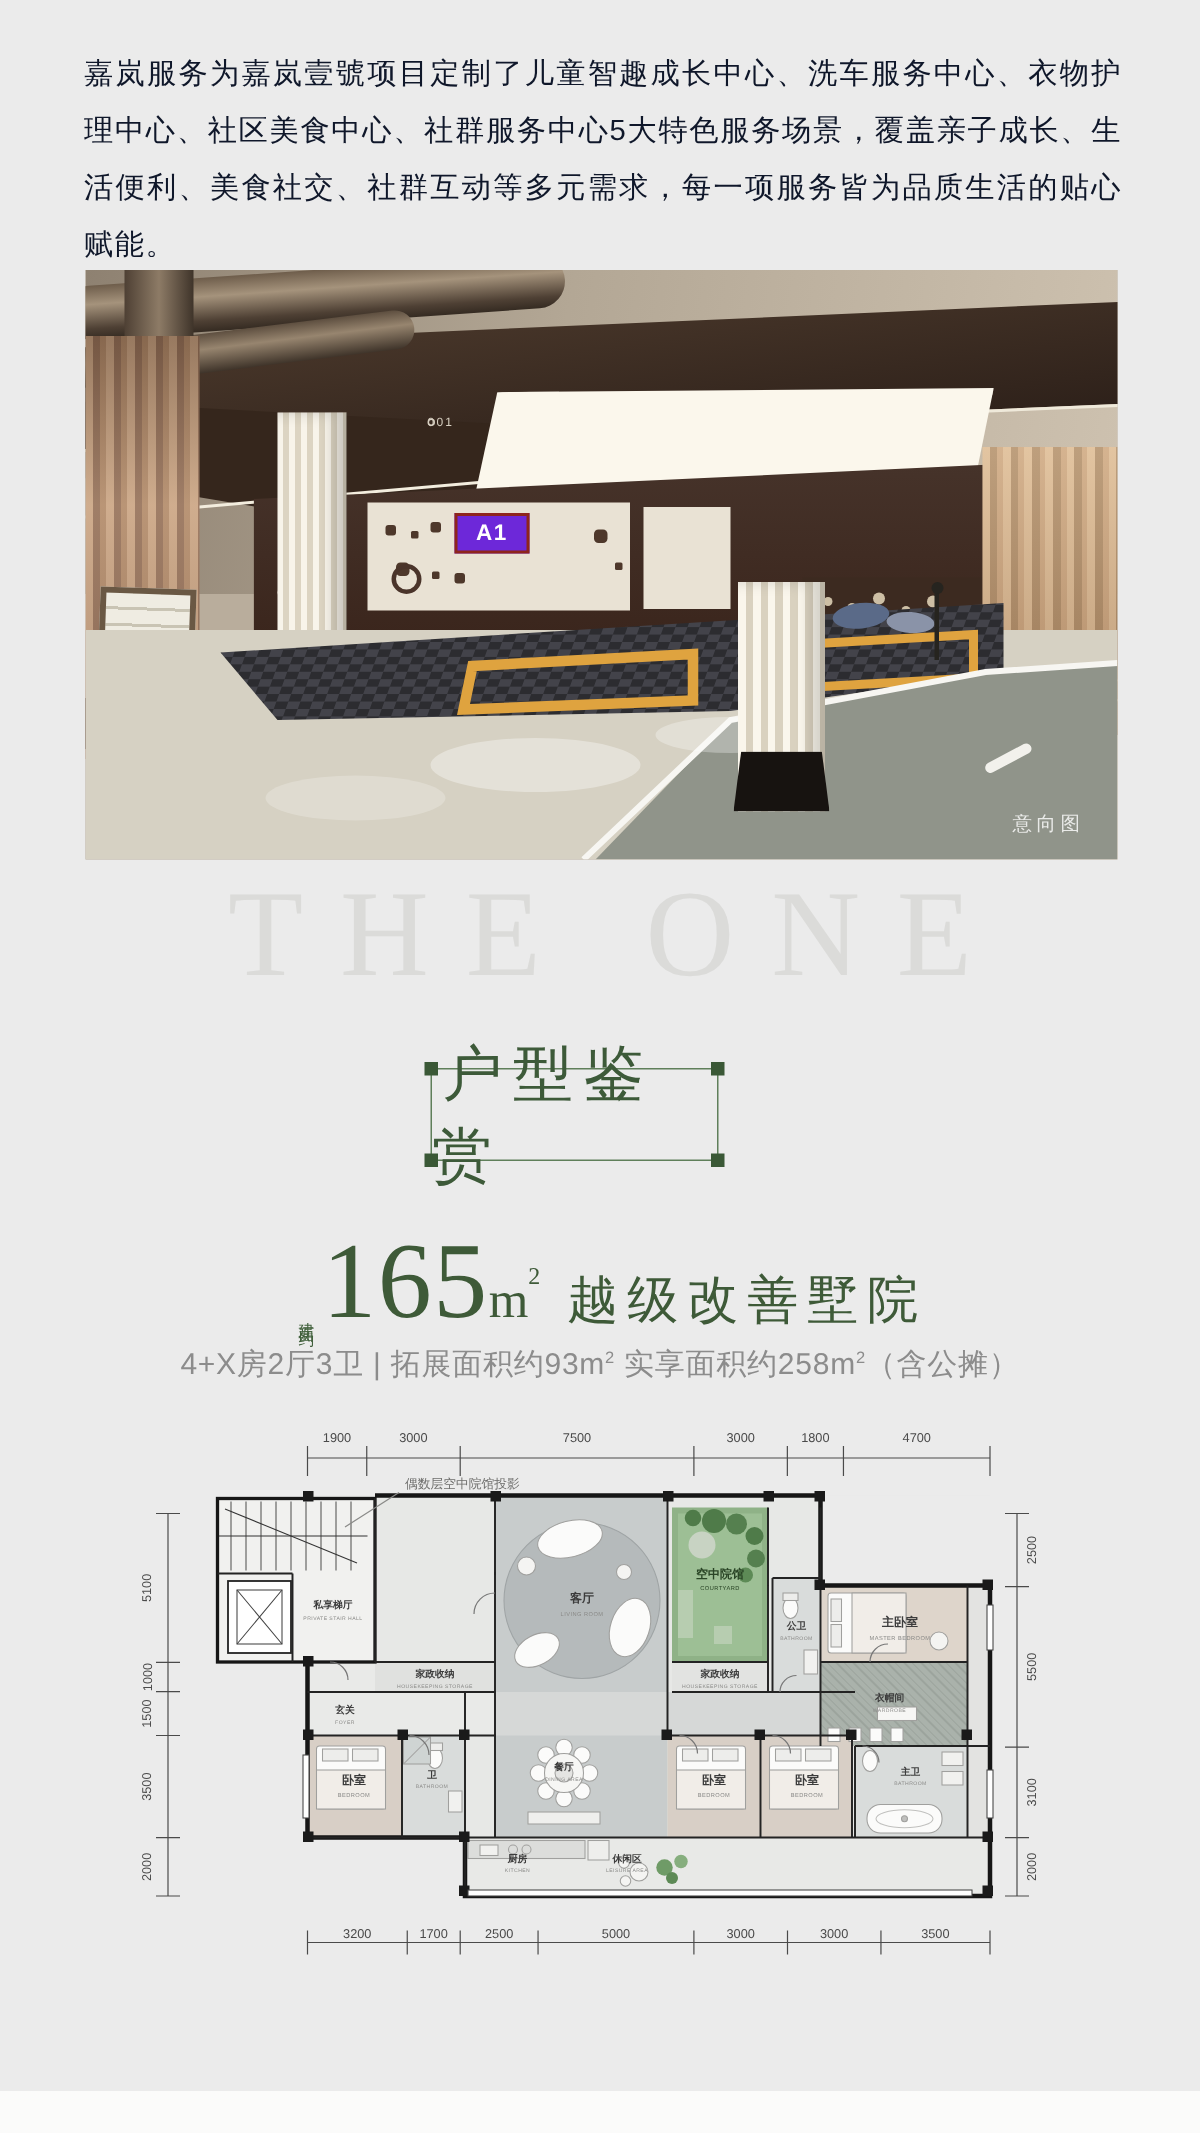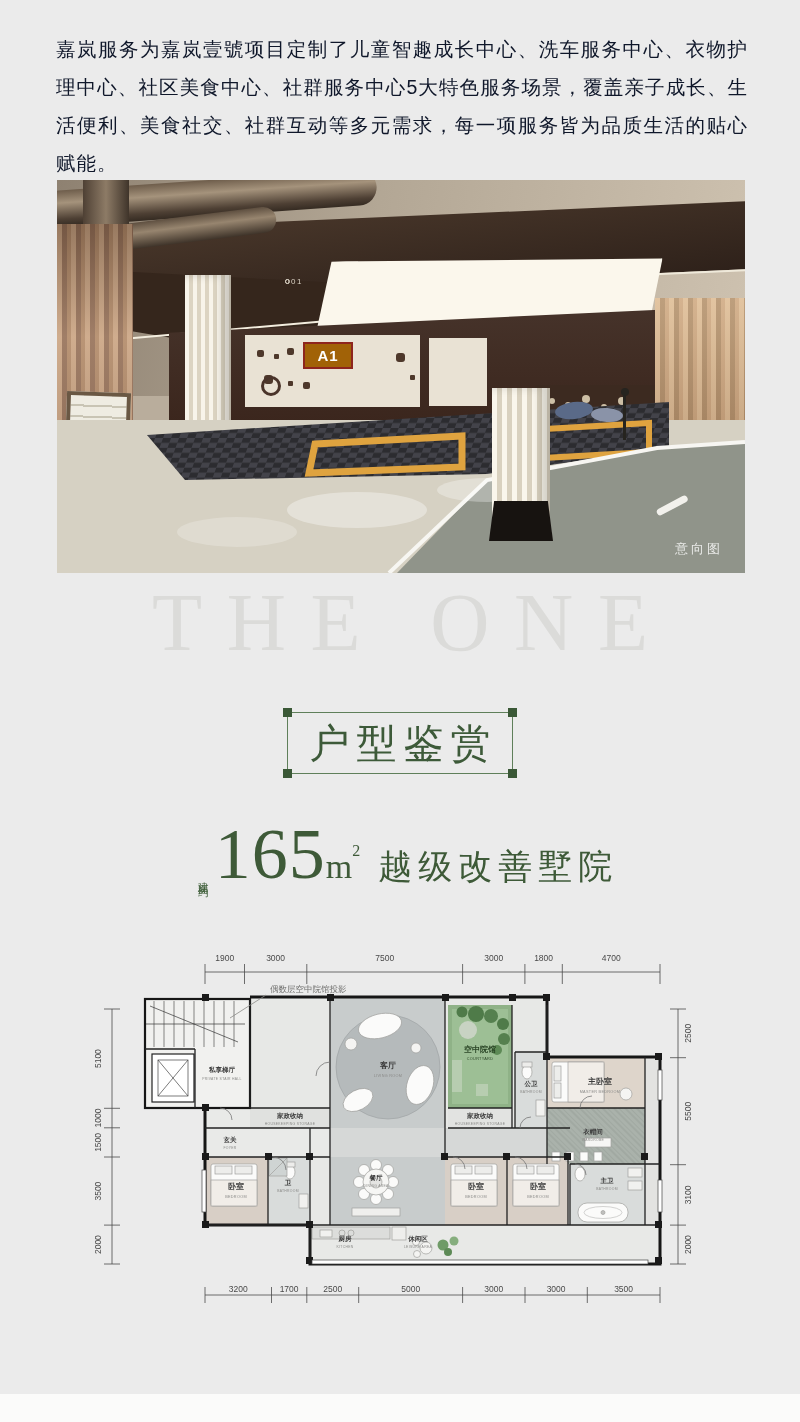--- a/index.html
+++ b/index.html
@@ -53,21 +53,21 @@
   8px 26px 0 1px #4e382b,30px 30px 0 -1px #4e382b,46px 32px 0 #4e382b; }
 .ph-wheel { left:204px; top:196px; width:20px; height:20px; border:3px solid #4a342a;
   border-radius:50%; }
 .ph-icons3 { left:492px; top:218px; width:6px; height:6px; border-radius:50%;
   background:#cdbfa5; box-shadow:16px 4px 0 #cdbfa5,34px -2px 0 1px #cdbfa5,
   52px 6px 0 #cdbfa5,70px 0 0 1px #cdbfa5,88px 8px 0 #cdbfa5,
   10px 26px 0 1px #cdbfa5,34px 30px 0 #cdbfa5,60px 28px 0 1px #cdbfa5; }
 .ph-icons-left { left:128px; top:212px; width:6px; height:6px; border-radius:50%;
   background:#d8d0c4; box-shadow:14px 10px 0 #d8d0c4,4px 28px 0 1px #d8d0c4,
   20px 34px 0 #d8d0c4,8px 52px 0 #d8d0c4,24px 58px 0 1px #d8d0c4; opacity:.85; }
-.ph-a1 { left:246px; top:162px; width:50px; height:27px; background:#a16207;
+.ph-a1 { left:246px; top:162px; width:50px; height:27px; background:#6d28d9;
   border:2px solid #8e251d; color:#fff; font:700 15px/23px "Liberation Sans",sans-serif;
   text-align:center; letter-spacing:1px; }
 .ph-curtain-l { left:0; top:44px; width:76px; height:282px;
   background:linear-gradient(rgba(60,40,25,.35),rgba(255,230,200,.12) 40%,rgba(120,90,70,.3)),
   repeating-linear-gradient(90deg,#c9a586 0 5px,#93705a 5px 10px,#b08a6b 10px 14px); }
 .ph-curtain-r { right:0; top:118px; width:90px; height:192px;
   background:linear-gradient(rgba(255,240,215,.25),rgba(110,80,55,.25)),
   repeating-linear-gradient(90deg,#d9b68f 0 5px,#a8845f 5px 10px,#c79f78 10px 14px); }
 .ph-col-left { left:128px; top:95px; width:46px; height:215px;
   background:repeating-linear-gradient(90deg,#f8f4ea 0 4px,#dcd4c2 4px 8px);
@@ -97,21 +97,21 @@
   border:1px solid #d8d0c2; border-radius:50%; }
 .ph-watermark { right:22px; bottom:15px; color:rgba(255,255,255,.8);
   font-size:13px; letter-spacing:3px; }
 
 
 .the-one { position:absolute; left:0; right:0; top:582px; text-align:center;
   font-family:"Liberation Serif", serif; font-size:82px; line-height:1;
   color:#dbdbd9; letter-spacing:.3em; text-indent:.3em; white-space:nowrap; }
 
 
-.sec-box { position:absolute; left:287px; top:712px; width:226px; height:62px;
+.sec-box { position:absolute; left:287px; top:712px; width:192px; height:62px;
   border:1px solid #5f7f5a; display:flex; align-items:center; justify-content:center; }
 .sec-box .corner { position:absolute; width:9px; height:9px; background:#3a5836; }
 .c-tl{left:-5px;top:-5px;} .c-tr{right:-5px;top:-5px;}
 .c-bl{left:-5px;bottom:-5px;} .c-br{right:-5px;bottom:-5px;}
 .sec-title { font-family:"Liberation Serif", serif; font-size:40px; color:#3d5a39;
   letter-spacing:7px; text-indent:7px; }
 
 
 .headline { position:absolute; left:0; right:0; top:824px; height:66px;
   display:flex; align-items:baseline; justify-content:center;
@@ -221,20 +221,21 @@
     <span class="sec-title">户型鉴赏</span>
   </div>
 
   <div class="headline">
     <span class="hl-prefix">建面约</span>
     <span class="hl-num">165</span>
     <span class="hl-unit"><span>m</span><sup>2</sup></span>
     <span class="hl-tag">越级改善墅院</span>
   </div>
 
+  <div class="subline"><span>4+X房2厅3卫 | 拓展面积约93m</span><sup>2</sup><span> 实享面积约258m</span><sup>2</sup><span>（含公摊）</span></div>
 
   <div class="plan">
   <svg viewBox="0 0 640 372">
     <defs>
       <pattern id="herr" width="8" height="8" patternUnits="userSpaceOnUse" patternTransform="rotate(45)">
         <rect width="8" height="8" fill="#aab2ab"></rect>
         <path d="M0,0H8 M0,4H8" stroke="#98a099" stroke-width="1"></path>
       </pattern>
     </defs>
 

